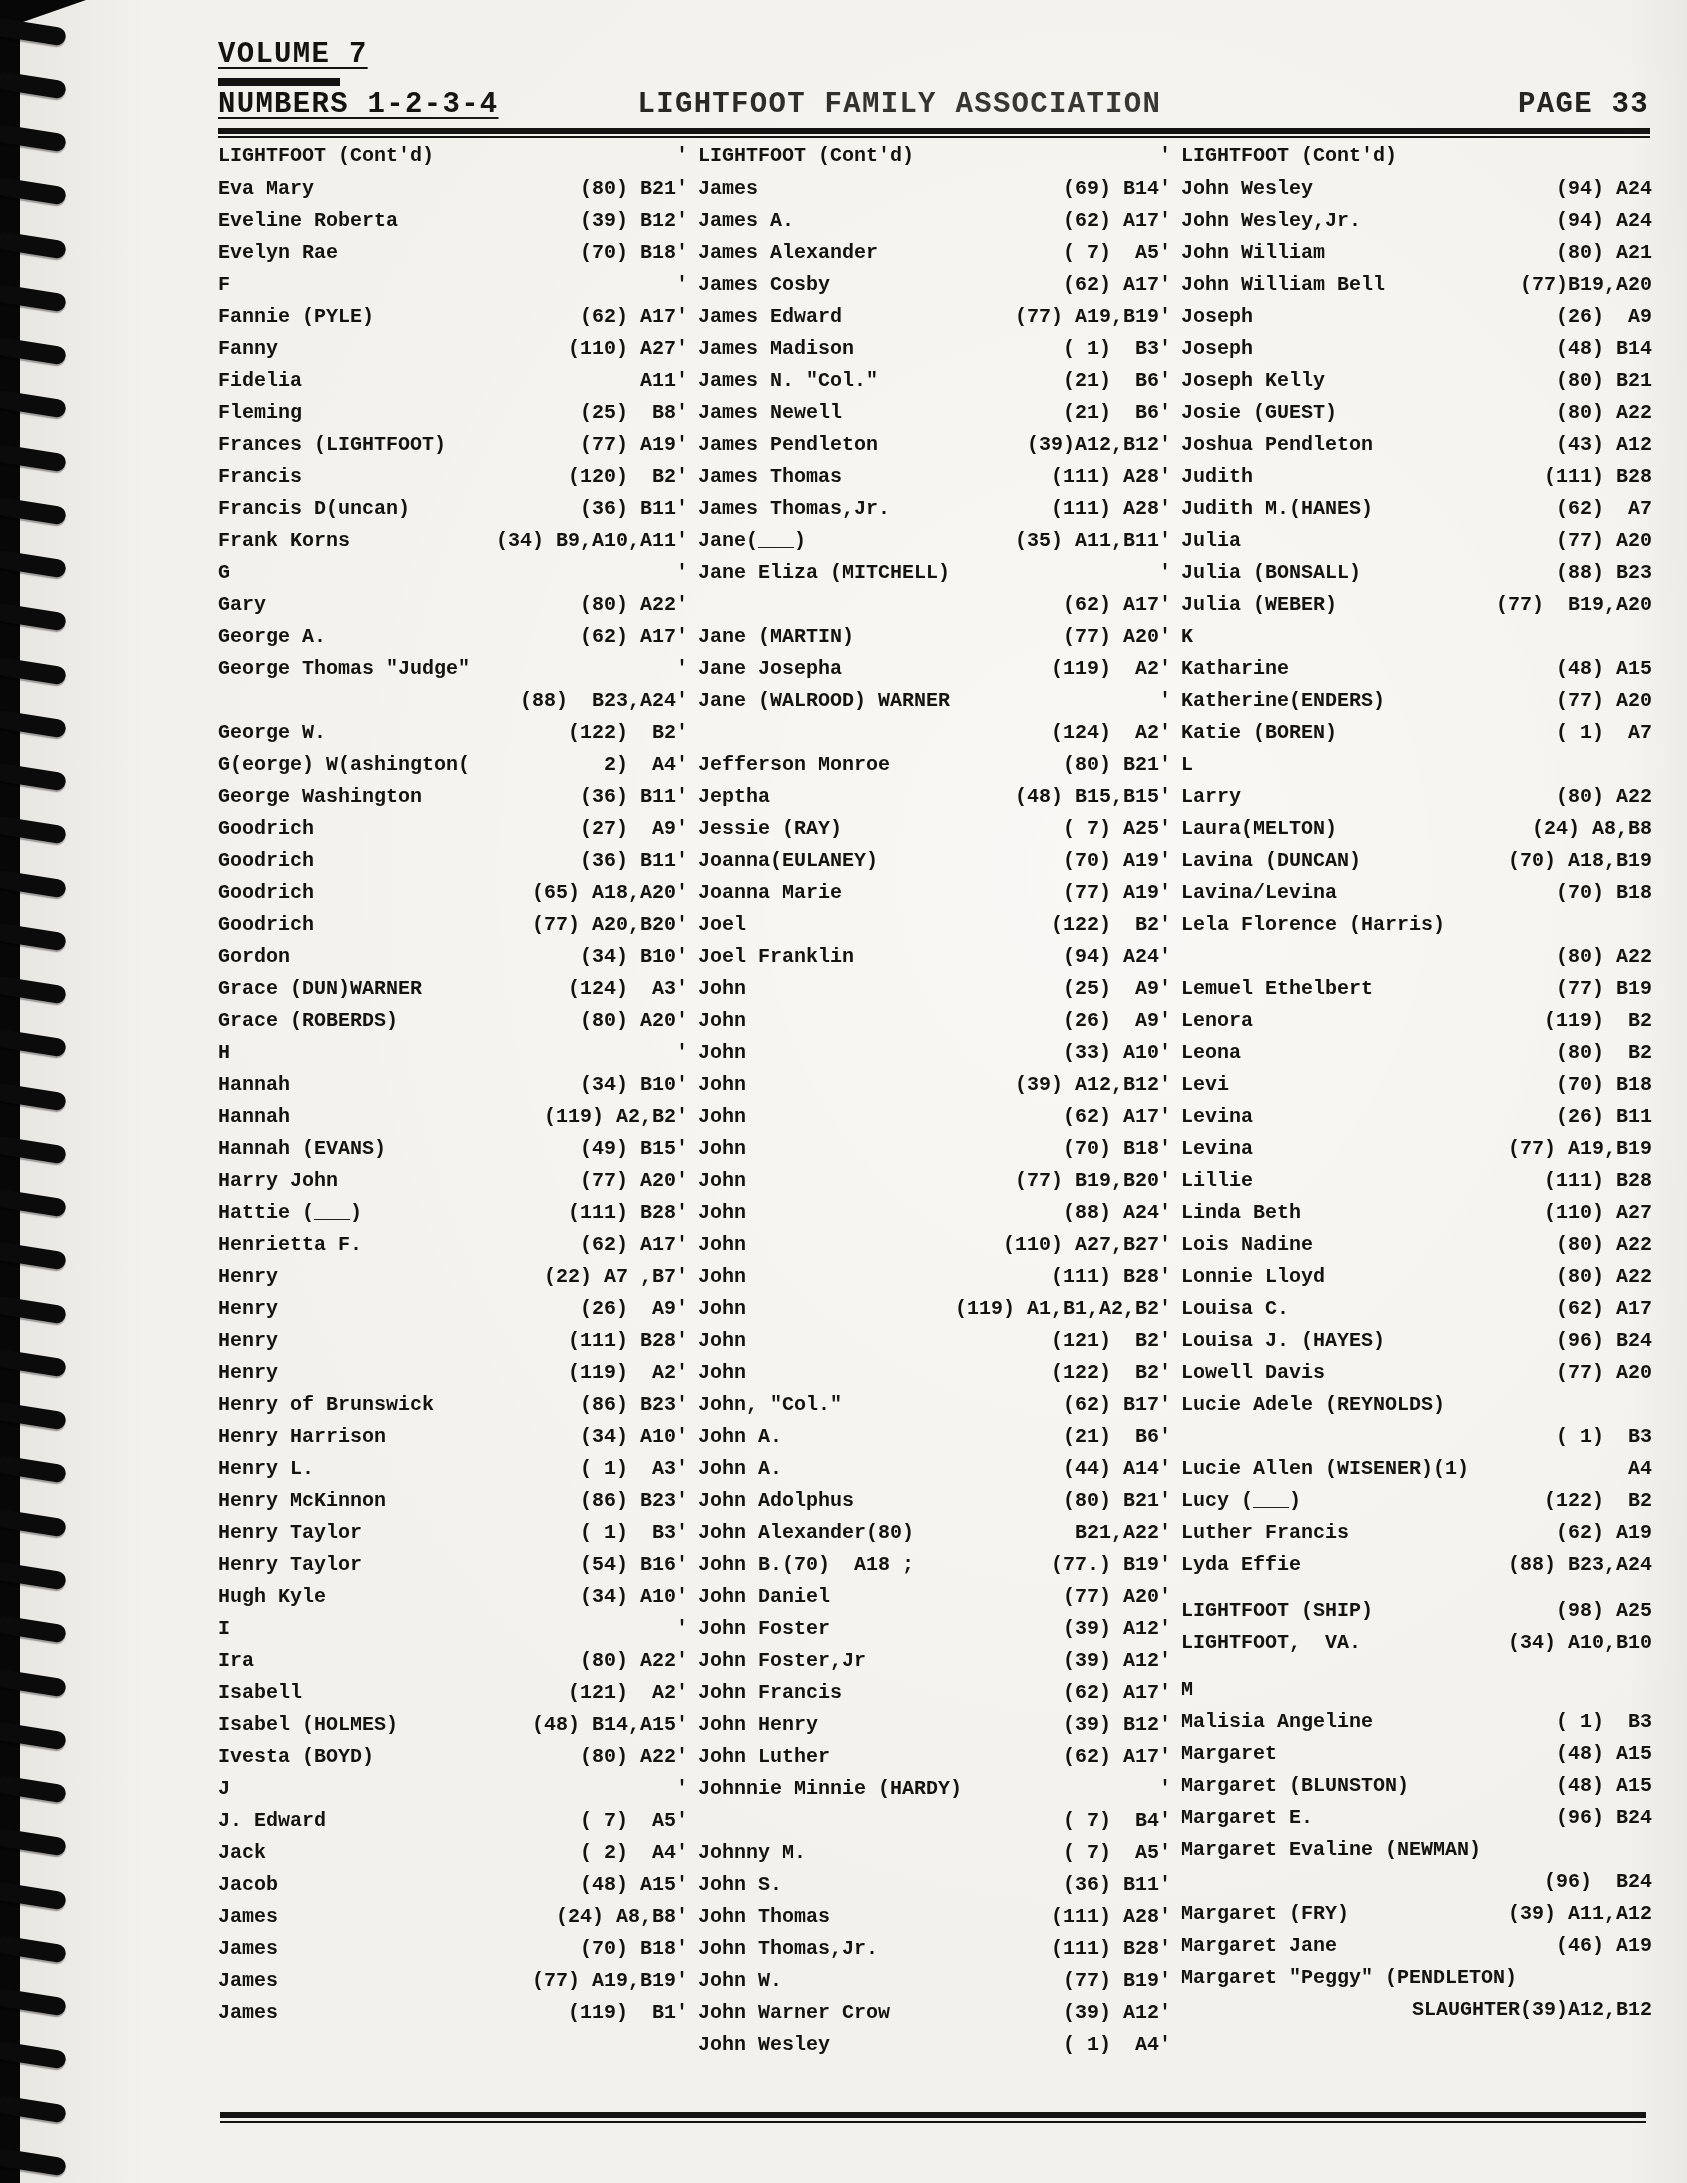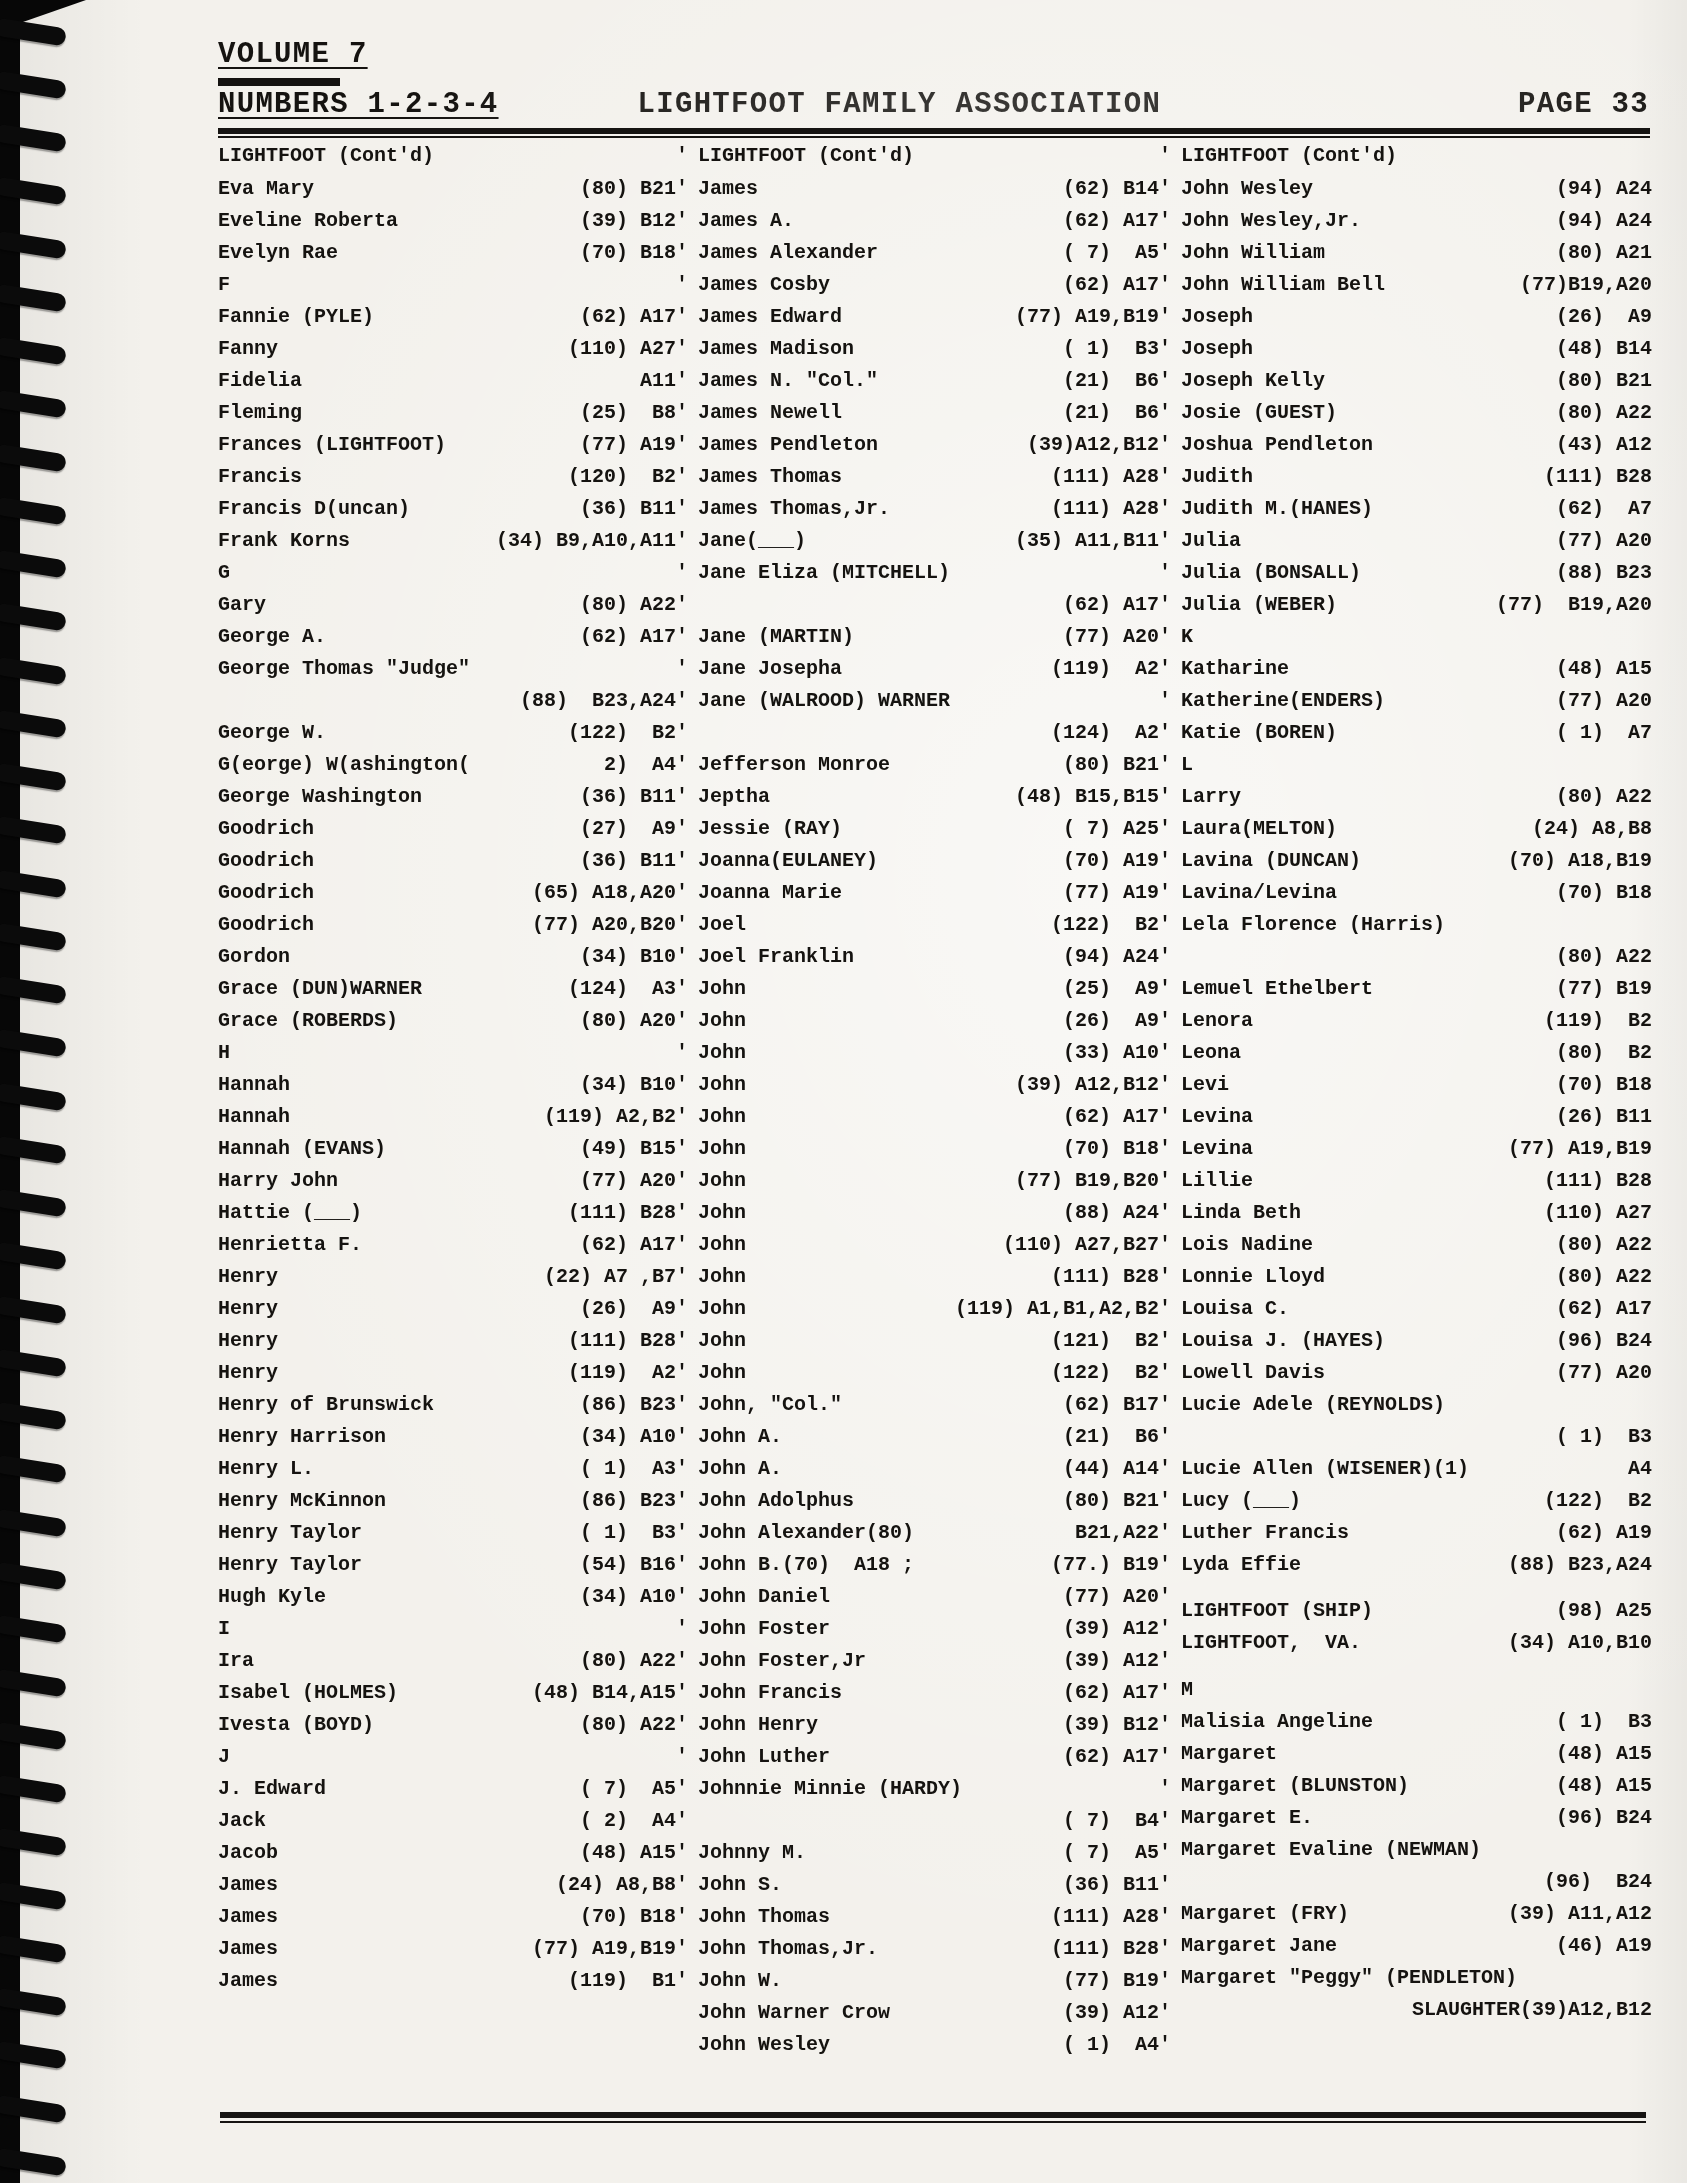--- a/index.html
+++ b/index.html
@@ -172,39 +172,40 @@
         <div class="row"><span class="nm">Henry</span><span class="rf">(119)  A2'</span></div>
         <div class="row"><span class="nm">Henry of Brunswick</span><span class="rf">(86) B23'</span></div>
         <div class="row"><span class="nm">Henry Harrison</span><span class="rf">(34) A10'</span></div>
         <div class="row"><span class="nm">Henry L.</span><span class="rf">( 1)  A3'</span></div>
         <div class="row"><span class="nm">Henry McKinnon</span><span class="rf">(86) B23'</span></div>
         <div class="row"><span class="nm">Henry Taylor</span><span class="rf">( 1)  B3'</span></div>
         <div class="row"><span class="nm">Henry Taylor</span><span class="rf">(54) B16'</span></div>
         <div class="row"><span class="nm">Hugh Kyle</span><span class="rf">(34) A10'</span></div>
         <div class="row"><span class="nm">I</span><span class="rf">'</span></div>
         <div class="row"><span class="nm">Ira</span><span class="rf">(80) A22'</span></div>
+        <div class="row"><span class="nm">Isabell</span><span class="rf">(121)  A2'</span></div>
         <div class="row"><span class="nm">Isabel (HOLMES)</span><span class="rf">(48) B14,A15'</span></div>
         <div class="row"><span class="nm">Ivesta (BOYD)</span><span class="rf">(80) A22'</span></div>
         <div class="row"><span class="nm">J</span><span class="rf">'</span></div>
         <div class="row"><span class="nm">J. Edward</span><span class="rf">( 7)  A5'</span></div>
         <div class="row"><span class="nm">Jack</span><span class="rf">( 2)  A4'</span></div>
         <div class="row"><span class="nm">Jacob</span><span class="rf">(48) A15'</span></div>
         <div class="row"><span class="nm">James</span><span class="rf">(24) A8,B8'</span></div>
         <div class="row"><span class="nm">James</span><span class="rf">(70) B18'</span></div>
         <div class="row"><span class="nm">James</span><span class="rf">(77) A19,B19'</span></div>
         <div class="row"><span class="nm">James</span><span class="rf">(119)  B1'</span></div>
       </div>
   </section>
   <section class="col c1">
     <div class="row head">
       <span class="nm">LIGHTFOOT (Cont'd)</span>
       <span class="rf">'</span>
     </div>
     <div class="rows">
-        <div class="row"><span class="nm">James</span><span class="rf">(62) B14'</span></div>
+        <div class="row"><span class="nm">James</span><span class="rf">(69) B14'</span></div>
         <div class="row"><span class="nm">James A.</span><span class="rf">(62) A17'</span></div>
         <div class="row"><span class="nm">James Alexander</span><span class="rf">( 7)  A5'</span></div>
         <div class="row"><span class="nm">James Cosby</span><span class="rf">(62) A17'</span></div>
         <div class="row"><span class="nm">James Edward</span><span class="rf">(77) A19,B19'</span></div>
         <div class="row"><span class="nm">James Madison</span><span class="rf">( 1)  B3'</span></div>
         <div class="row"><span class="nm">James N. "Col."</span><span class="rf">(21)  B6'</span></div>
         <div class="row"><span class="nm">James Newell</span><span class="rf">(21)  B6'</span></div>
         <div class="row"><span class="nm">James Pendleton</span><span class="rf">(39)A12,B12'</span></div>
         <div class="row"><span class="nm">James Thomas</span><span class="rf">(111) A28'</span></div>
         <div class="row"><span class="nm">James Thomas,Jr.</span><span class="rf">(111) A28'</span></div>

